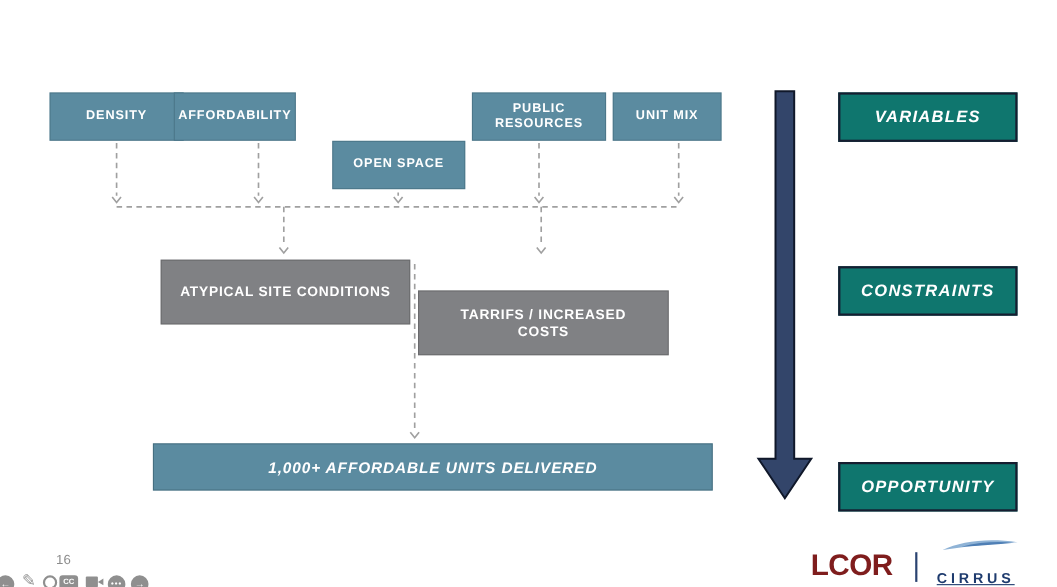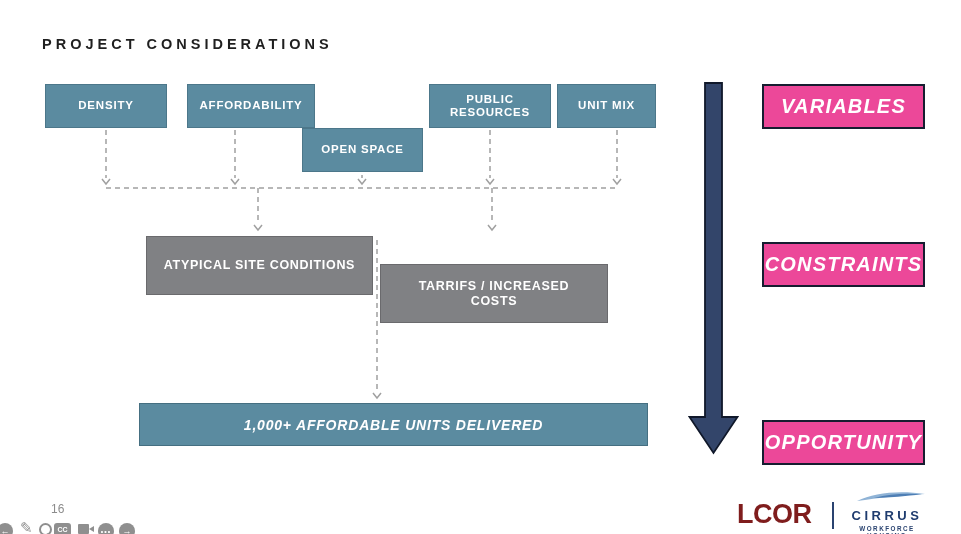--- a/index.html
+++ b/index.html
@@ -17,23 +17,23 @@
            color:#ffffff;font-weight:700;font-size:11.5px;letter-spacing:0.8px;
            text-align:center;line-height:1.15;padding:0 4px;}
   .con-box{top:236px;height:59px;background:#808184;border:1px solid rgba(40,40,40,0.25);
            box-sizing:border-box;display:flex;align-items:center;justify-content:center;
            color:#ffffff;font-weight:700;font-size:12.5px;letter-spacing:0.7px;
            text-align:center;line-height:1.2;padding:0 14px;}
   .outcome-bar{left:123px;top:403px;width:509px;height:43px;background:#5b8ba0;
                border:1px solid rgba(30,60,72,0.35);box-sizing:border-box;
                display:flex;align-items:center;justify-content:center;color:#ffffff;
                font-weight:700;font-style:italic;font-size:14px;letter-spacing:0.8px;margin-left:16px;}
-  .stage-box{left:762px;width:163px;height:45px;background:#ec4899;border:2px solid #161d30;
+  .stage-box{left:762px;width:163px;height:45px;background:#0f766e;border:2px solid #161d30;
              box-sizing:border-box;display:flex;align-items:center;justify-content:center;
-             color:#ffffff;font-weight:800;font-style:italic;font-size:20px;letter-spacing:1.2px;}
+             color:#ffffff;font-weight:800;font-style:italic;font-size:15px;letter-spacing:1.2px;}
 
   
   .page-num{left:51px;top:502px;font-size:12px;color:#8c8c8c;}
   .tb-circle{width:16px;height:16px;border-radius:50%;background:#8f8f8f;color:#fff;
              display:flex;align-items:center;justify-content:center;font-size:9px;
              font-weight:700;line-height:1;}
   .tb-pen{font-size:15px;color:#8f8f8f;}
   .tb-zoom-lens{width:9px;height:9px;border:2px solid #8f8f8f;border-radius:50%;}
   .tb-zoom-handle{position:absolute;left:9px;top:10px;width:2px;height:6px;background:#8f8f8f;
                   transform:rotate(-45deg);}
@@ -42,29 +42,28 @@
   .tb-cam-body{width:11px;height:10px;background:#8f8f8f;border-radius:1px;}
   .tb-cam-lens{position:absolute;left:11px;top:2px;width:0;height:0;
                border-top:3px solid transparent;border-bottom:3px solid transparent;
                border-right:5px solid #8f8f8f;}
 
   
   .lcor{left:737px;top:501px;font-size:27px;font-weight:900;letter-spacing:-0.5px;
         color:#7f1d1d;line-height:1;}
   .logo-divider{left:832px;top:502px;width:2px;height:27px;background:#2a4370;}
   .cirrus-wrap{left:842px;top:489px;width:90px;text-align:center;}
-  .cirrus-name{font-size:13px;font-weight:700;letter-spacing:3.5px;color:#1e3b6e;margin-top:1px;}
+  .cirrus-name{font-size:13px;font-weight:700;letter-spacing:3.5px;color:#1e3b6e;margin-top:11px;text-decoration:underline;}
   .cirrus-tag{font-size:6.3px;font-weight:700;letter-spacing:1.5px;color:#2a4370;margin-top:2px;}
 </style>
 </head>
 <body>
 
 <div class="stage">
 
-  <div class="abs slide-title">PROJECT CONSIDERATIONS</div>
 
   <svg class="abs connectors" width="961" height="534" viewBox="0 0 961 534">
     <g stroke="#a0a0a0" stroke-width="1.5" fill="none" stroke-dasharray="5 4">
       <path d="M106 130 V178"></path>
         <path d="M235 130 V178"></path>
         <path d="M362 130 V178"></path>
       <path d="M490 130 V178"></path>
         <path d="M617 130 V178"></path>
       <path d="M106 188 H617"></path>
       <path d="M258 188 V223"></path>
@@ -78,21 +77,21 @@
         <path d="M486 179 L490 184 L494 179"></path>
       <path d="M613 179 L617 184 L621 179"></path>
       <path d="M254 225 L258 230 L262 225"></path>
         <path d="M488 225 L492 230 L496 225"></path>
       <path d="M373 393 L377 398 L381 393"></path>
     </g>
     <polygon points="705,83 722,83 722,417 737.5,417 713.5,453 689.5,417 705,417" fill="#33456a" stroke="#10182a" stroke-width="1.8"></polygon>
   </svg>
 
   <div class="abs var-box" style="left:45px;width:122px;">DENSITY</div>
-  <div class="abs var-box" style="left:187px;width:128px;">AFFORDABILITY</div>
+  <div class="abs var-box" style="left:158px;width:111px;">AFFORDABILITY</div>
   <div class="abs var-box" style="left:302px;width:121px;margin-top:44px;">OPEN SPACE</div>
   <div class="abs var-box" style="left:429px;width:122px;">PUBLIC RESOURCES</div>
   <div class="abs var-box" style="left:557px;width:99px;">UNIT MIX</div>
 
   <div class="abs con-box" style="left:146px;width:227px;">ATYPICAL SITE CONDITIONS</div>
   <div class="abs con-box" style="left:380px;width:228px;margin-top:28px;">TARRIFS / INCREASED COSTS</div>
 
   <div class="abs outcome-bar">1,000+ AFFORDABLE UNITS DELIVERED</div>
 
   <div class="abs stage-box" style="top:84px;">VARIABLES</div>

